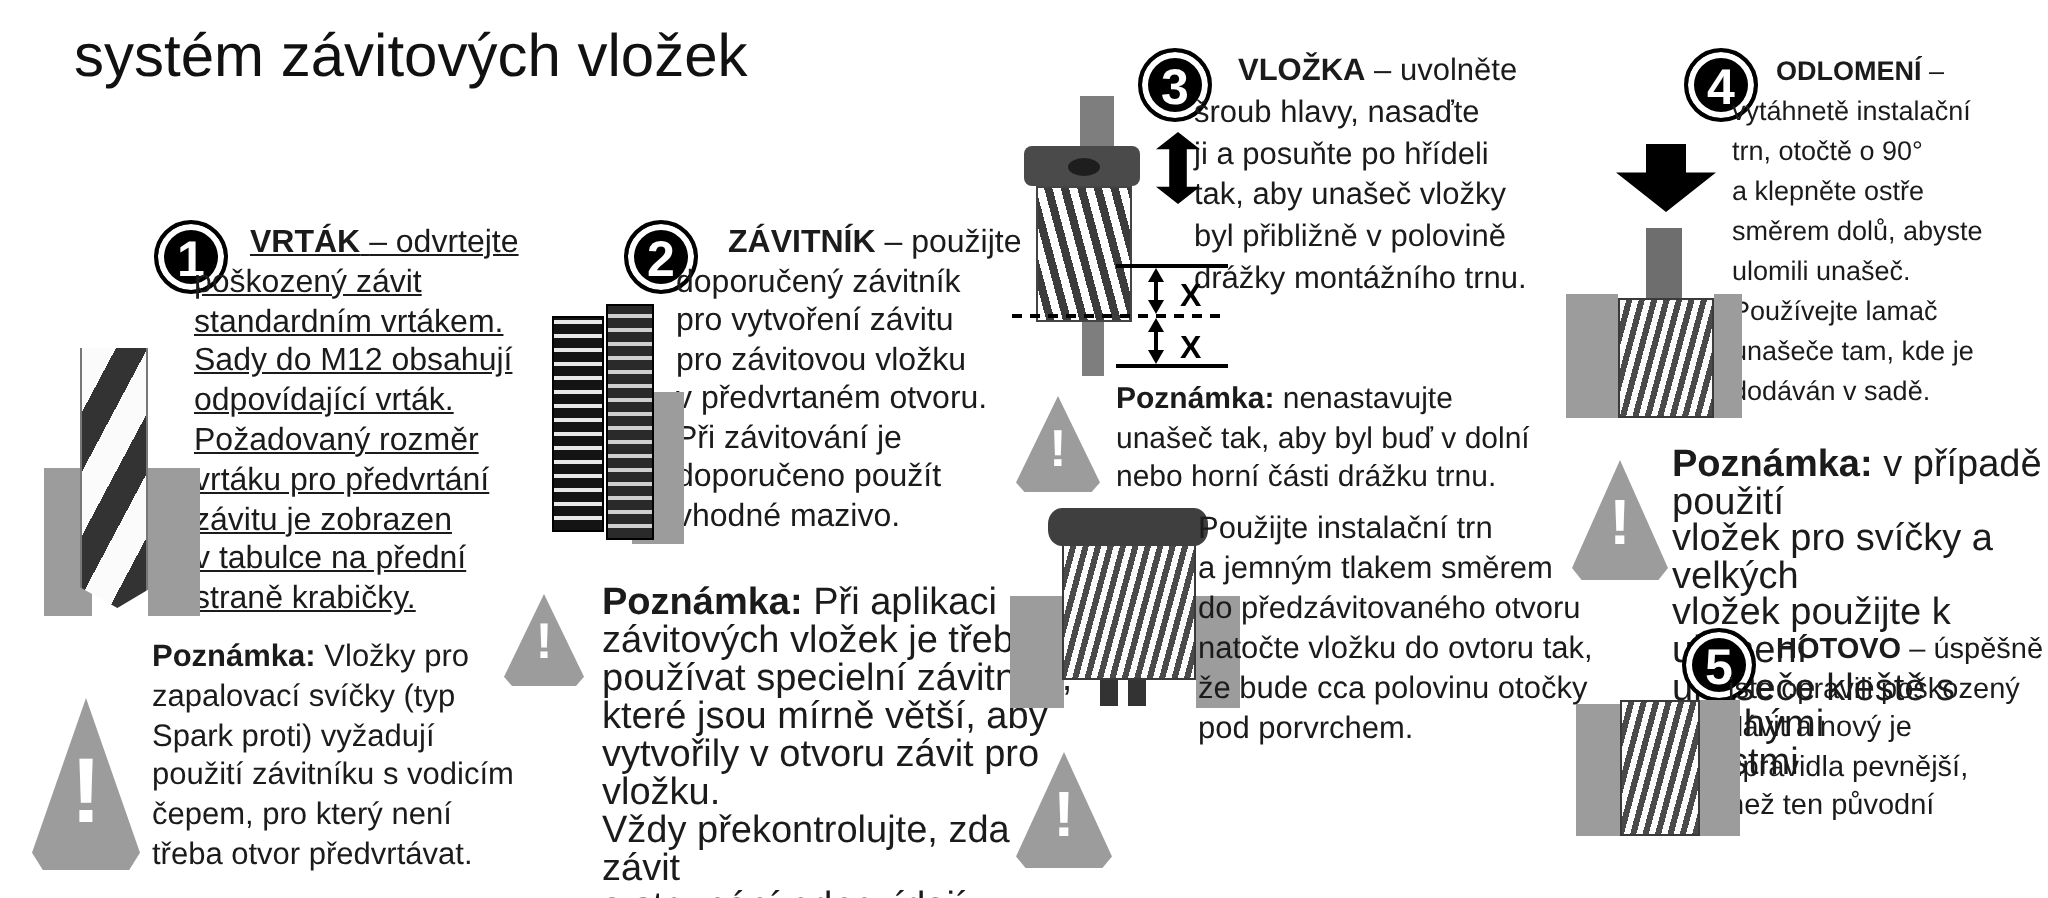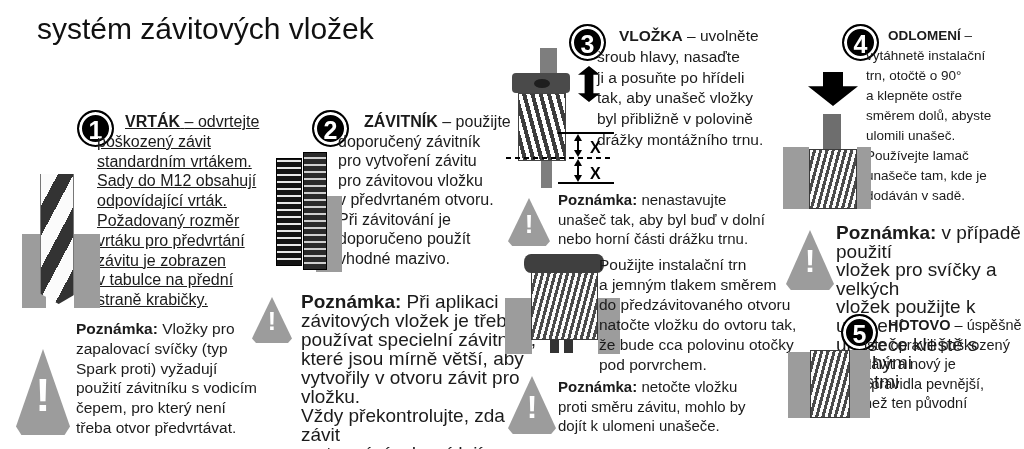--- a/index.html
+++ b/index.html
@@ -158,23 +158,20 @@
 a jemným tlakem směrem
 do předzávitovaného otvoru
 natočte vložku do ovtoru tak,
 že bude cca polovinu otočky
 pod porvrchem.</span></p>
 
   <div class="warn" style="left:508px;top:376px;width:48px;height:58px;">
     <div class="warn-tri"></div>
     <div class="warn-bang" style="font-size:32px;">!</div>
   </div>
-  <p class="note" style="left:558px;top:377px;width:258px;font-size:15px;line-height:19.5px;"><b>Poznámka:</b> <span class="flow">netočte vložku
-proti směru závitu, mohlo by
-dojít k ulomeni unašeče.</span></p>
 
   <div class="badge" style="left:842px;top:24px;">4</div>
   <p class="stext" style="left:866px;top:26px;width:158px;font-size:13.5px;line-height:20px;text-indent:22px;"><b>ODLOMENÍ</b> <span class="flow">–
 vytáhnetě instalační
 trn, otočtě o 90°
 a klepněte ostře
 směrem dolů, abyste
 ulomili unašeč.
 Používejte lamač
 unašeče tam, kde je

